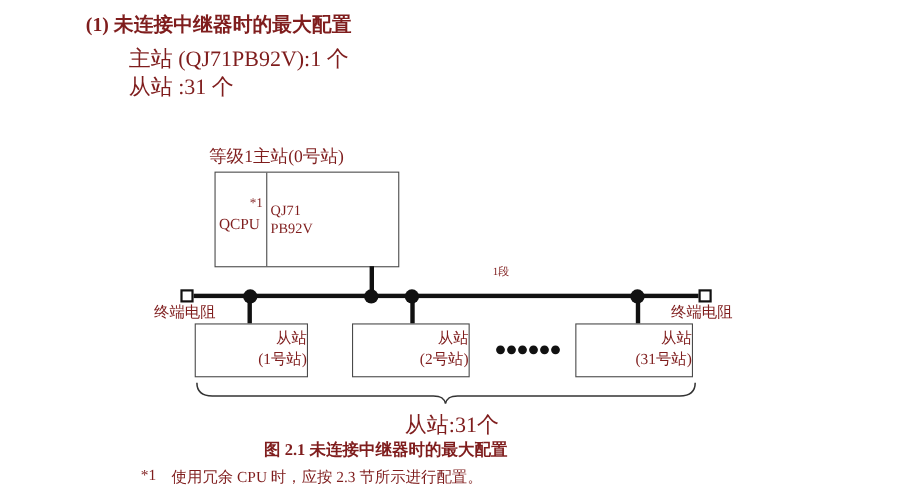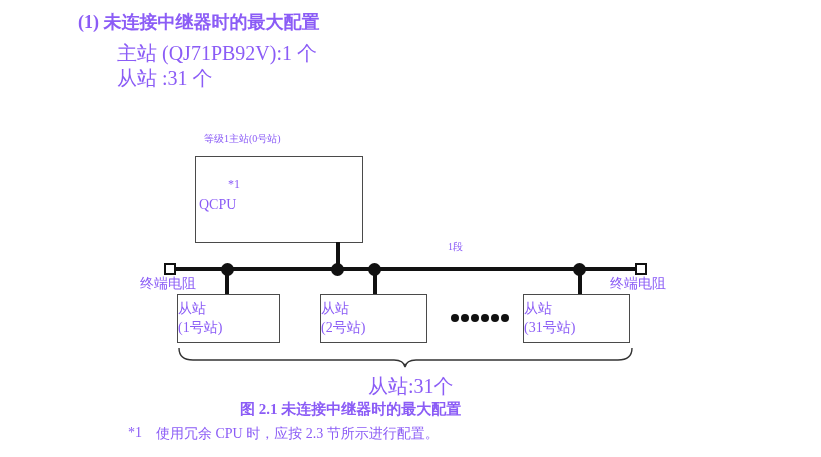--- a/index.html
+++ b/index.html
@@ -3,30 +3,30 @@
 <meta charset="utf-8">
 <style>
   * { margin: 0; padding: 0; box-sizing: border-box; }
   html, body { background: #ffffff; }
   .page {
     position: relative;
     width: 821px;
     height: 457px;
     background: #ffffff;
     font-family: "Liberation Serif", "DejaVu Serif", serif;
-    color: #8b5cf6;
+    color: #7f1d1d;
     overflow: hidden;
   }
   .abs { position: absolute; white-space: nowrap; }
 
   .heading   { left: 78px;  top: 10px;  font-size: 18px; font-weight: bold; }
   .spec-1    { left: 117px; top: 40px;  font-size: 20px; }
   .spec-2    { left: 117px; top: 65px;  font-size: 20px; }
 
-  .master-label { left: 204px; top: 132px; font-size: 10px; }
+  .master-label { left: 190px; top: 132px; font-size: 16px; }
 
   .master-box {
     left: 195px; top: 156px; width: 168px; height: 87px;
     border: 1px solid #4a4a4a; display: flex; background: #fff;
   }
   .mcell { border-right: 1px solid #4a4a4a; position: relative; }
   .mcell:last-child { border-right: none; }
   .cell-power { width: 71px; display: flex; align-items: center; justify-content: center; font-size: 14px; }
   .cell-cpu   { width: 47px; font-size: 14px; }
   .cpu-note   { position: absolute; top: 20px; right: 3px; font-size: 12px; }
@@ -54,21 +54,21 @@
   .drop-s3 { left: 578px; top: 269px; height: 26px; }
 
   .bus-dot { width: 13px; height: 13px; border-radius: 50%; background: #111; top: 263px; }
   .bus-dot.d1 { left: 221px; }
   .bus-dot.d2 { left: 331px; }
   .bus-dot.d3 { left: 368px; }
   .bus-dot.d4 { left: 573px; }
 
   .slave-box {
     top: 294px; height: 49px; border: 1px solid #4a4a4a; background: #fff;
-    display: flex; flex-direction: column; align-items: flex-start; justify-content: center;
+    display: flex; flex-direction: column; align-items: flex-end; justify-content: center;
     font-size: 14px; line-height: 1.35; text-align: center;
   }
   .slave-1 { left: 177px; width: 103px; }
   .slave-2 { left: 320px; width: 107px; }
   .slave-3 { left: 523px; width: 107px; }
 
   .six-dots { left: 451px; top: 314px; display: flex; gap: 2px; align-items: center; }
   .six-dots span { width: 8px; height: 8px; border-radius: 50%; background: #111; }
 
   .brace { left: 178px; top: 347px; }
@@ -85,20 +85,24 @@
 
   <div class="abs heading">(1) 未连接中继器时的最大配置</div>
   <div class="abs spec-1">主站 (QJ71PB92V):1 个</div>
   <div class="abs spec-2">从站 :31 个</div>
 
   <div class="abs master-label">等级1主站(0号站)</div>
   <div class="abs master-box">
     <div class="mcell cell-cpu">
       <span class="cpu-note">*1</span>
       <span class="cpu-name">QCPU</span>
+    </div>
+    <div class="mcell cell-pb">
+      <span>QJ71</span>
+      <span>PB92V</span>
     </div>
   </div>
 
 
   <div class="abs seg-label">1段</div>
   <div class="abs bus"></div>
   <div class="abs term-sq left"></div>
   <div class="abs term-sq right"></div>
   <div class="abs term-label left">终端电阻</div>
   <div class="abs term-label right">终端电阻</div>

